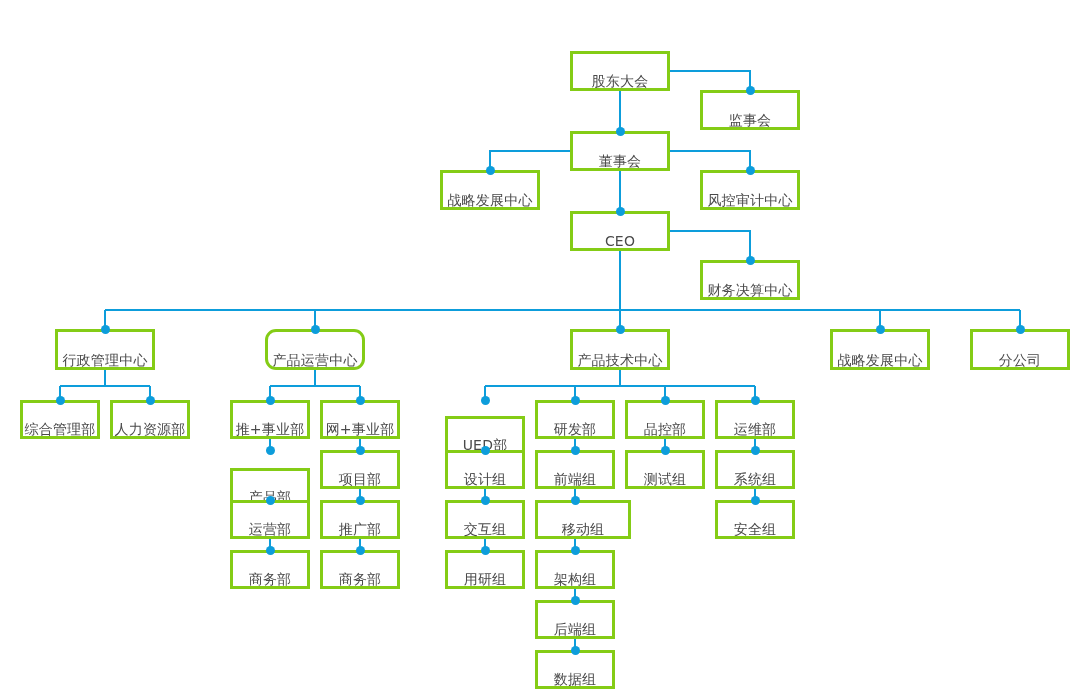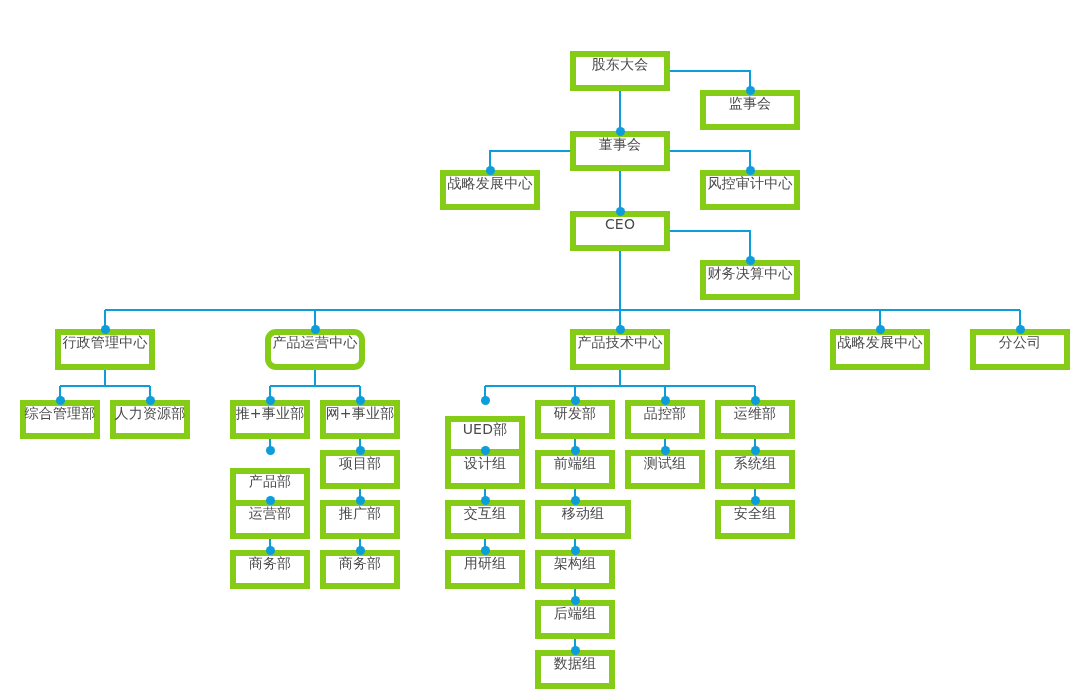--- a/index.html
+++ b/index.html
@@ -19,27 +19,27 @@
   svg#connectors {
     position: absolute;
     left: 0;
     top: 0;
     width: 1070px;
     height: 689px;
     pointer-events: none;
   }
   .node {
     position: absolute;
-    border: 6px solid #84cc16;
+    border: 3px solid #84cc16;
     background: #ffffff;
     color: #4a4a4a;
     font-size: 14px;
     line-height: 1;
     display: flex;
-    align-items: flex-start;
+    align-items: flex-end;
     justify-content: center;
     white-space: nowrap;
     letter-spacing: 0.2px;
     z-index: 2;
   }
   .node span { display: block; }
   .dot {
     position: absolute;
     width: 9px;
     height: 9px;

